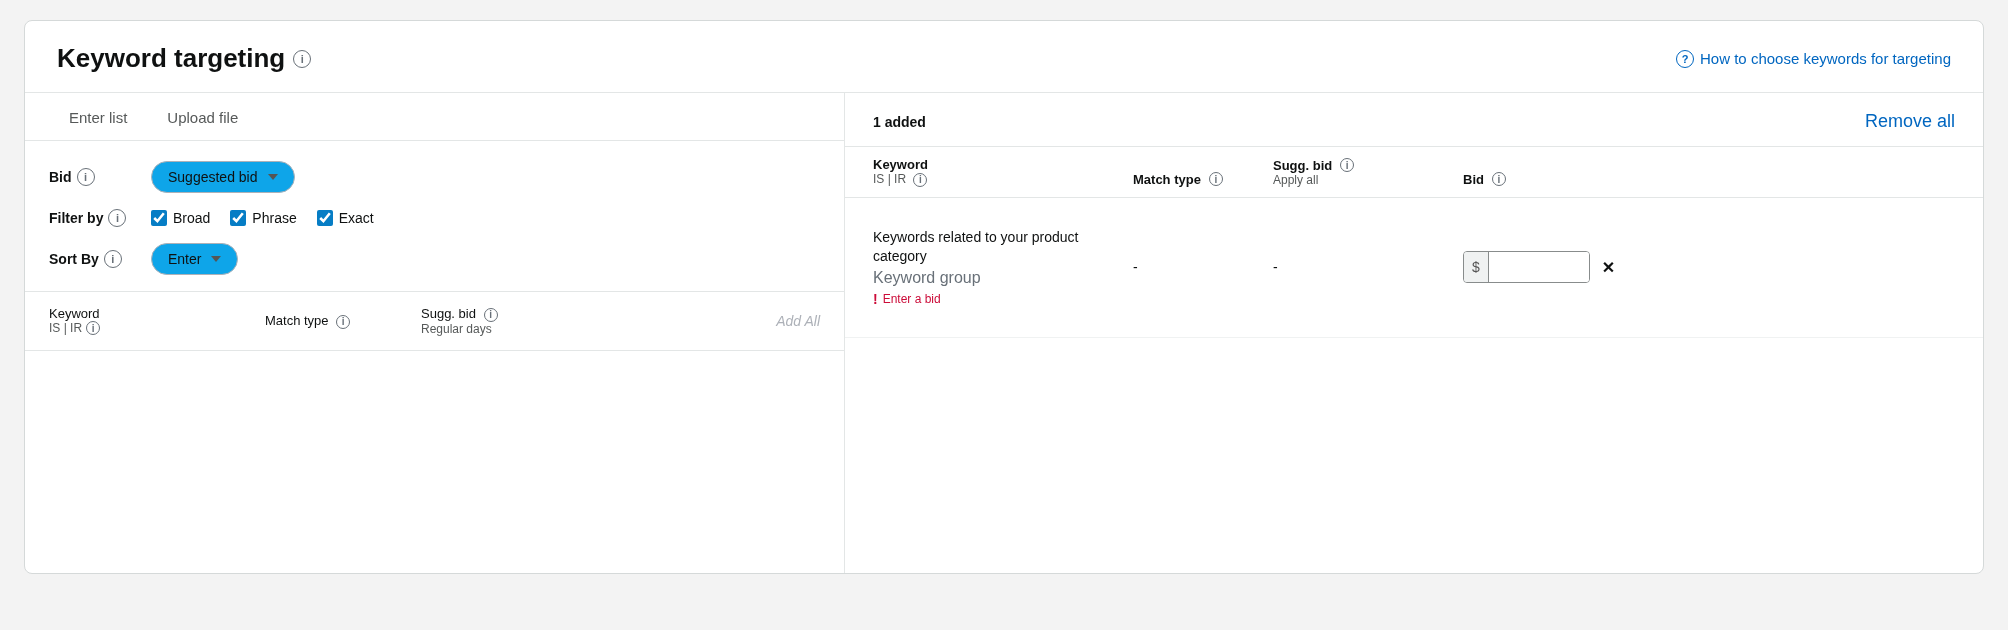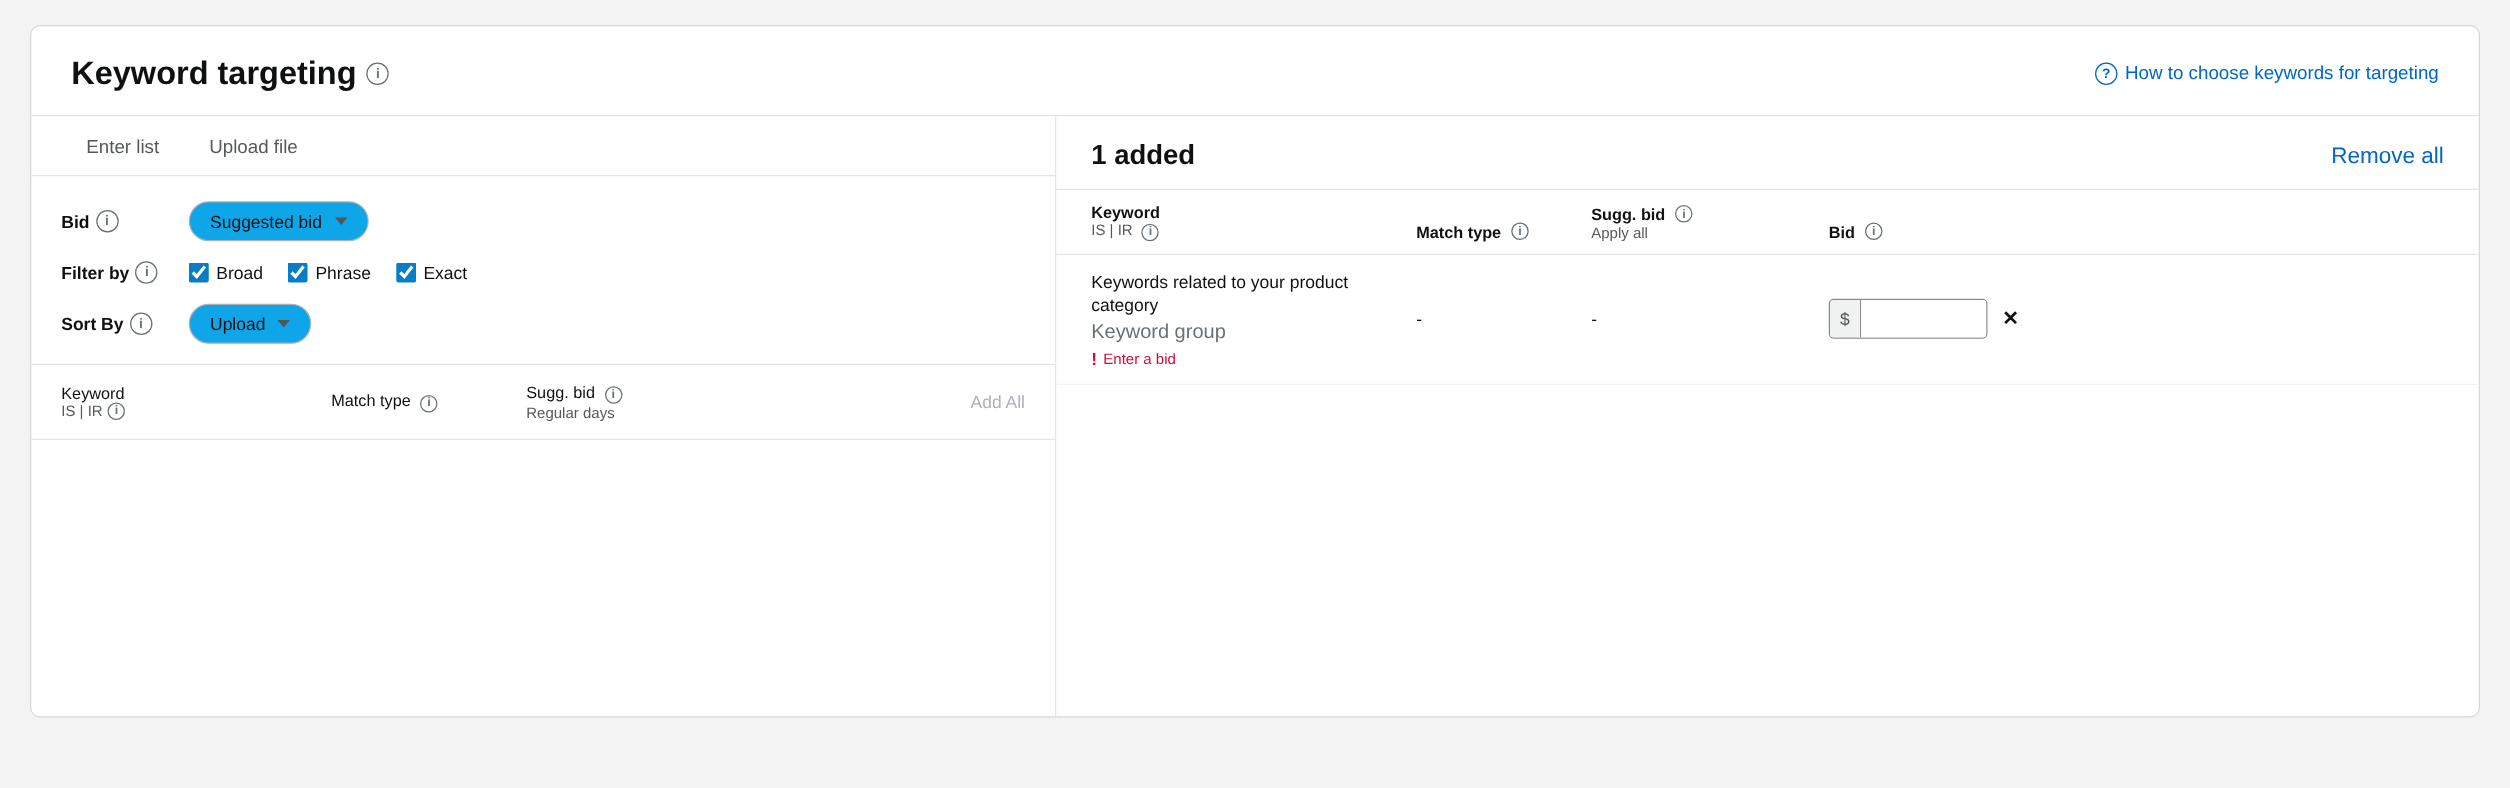--- a/index.html
+++ b/index.html
@@ -196,32 +196,33 @@
       font-size: 13px;
     }
     .th-sugg-bid {
       flex: 0 0 160px;
       font-size: 13px;
     }
     .th-add-all {
       flex: 1;
       font-size: 14px;
       color: #adb1b8;
+      font-style: italic;
       text-align: right;
     }
     
     .right-header {
       display: flex;
       align-items: center;
       justify-content: space-between;
       padding: 18px 28px 14px 28px;
       border-bottom: 1px solid #e3e6e6;
     }
     .added-count {
-      font-size: 22px;
+      font-size: 14px;
       font-weight: 700;
       color: #0f1111;
     }
     .remove-all-link {
       color: #0066c0;
       font-size: 18px;
       cursor: pointer;
       text-decoration: none;
     }
     
@@ -254,21 +255,21 @@
     }
     .rth-sub {
       font-size: 12px;
       color: #565959;
       font-weight: 400;
     }
     
     .right-table-row {
       display: flex;
       align-items: center;
-      padding: 12px 28px;
+      padding: 30px 28px;
       border-bottom: 1px solid #f0f2f2;
       gap: 0;
     }
     .rtd-keyword {
       flex: 0 0 260px;
     }
     .keyword-main {
       font-size: 14px;
       color: #0f1111;
       font-weight: 400;
@@ -400,21 +401,21 @@
             </label>
           </div>
         </div>
 
         <div class="filter-row">
           <span class="filter-label">
             <span>Sort By</span>
             <span class="info-icon">i</span>
           </span>
           <button class="dropdown-btn">
-            <span>Upload</span>
+            <span>Enter</span>
             <span class="chevron-down"></span>
           </button>
         </div>
       </div>
 
       <div class="table-header-row">
         <div class="th-keyword">
           <div class="th-label">Keyword</div>
           <div class="th-sub">
             <span>IS | IR</span>

